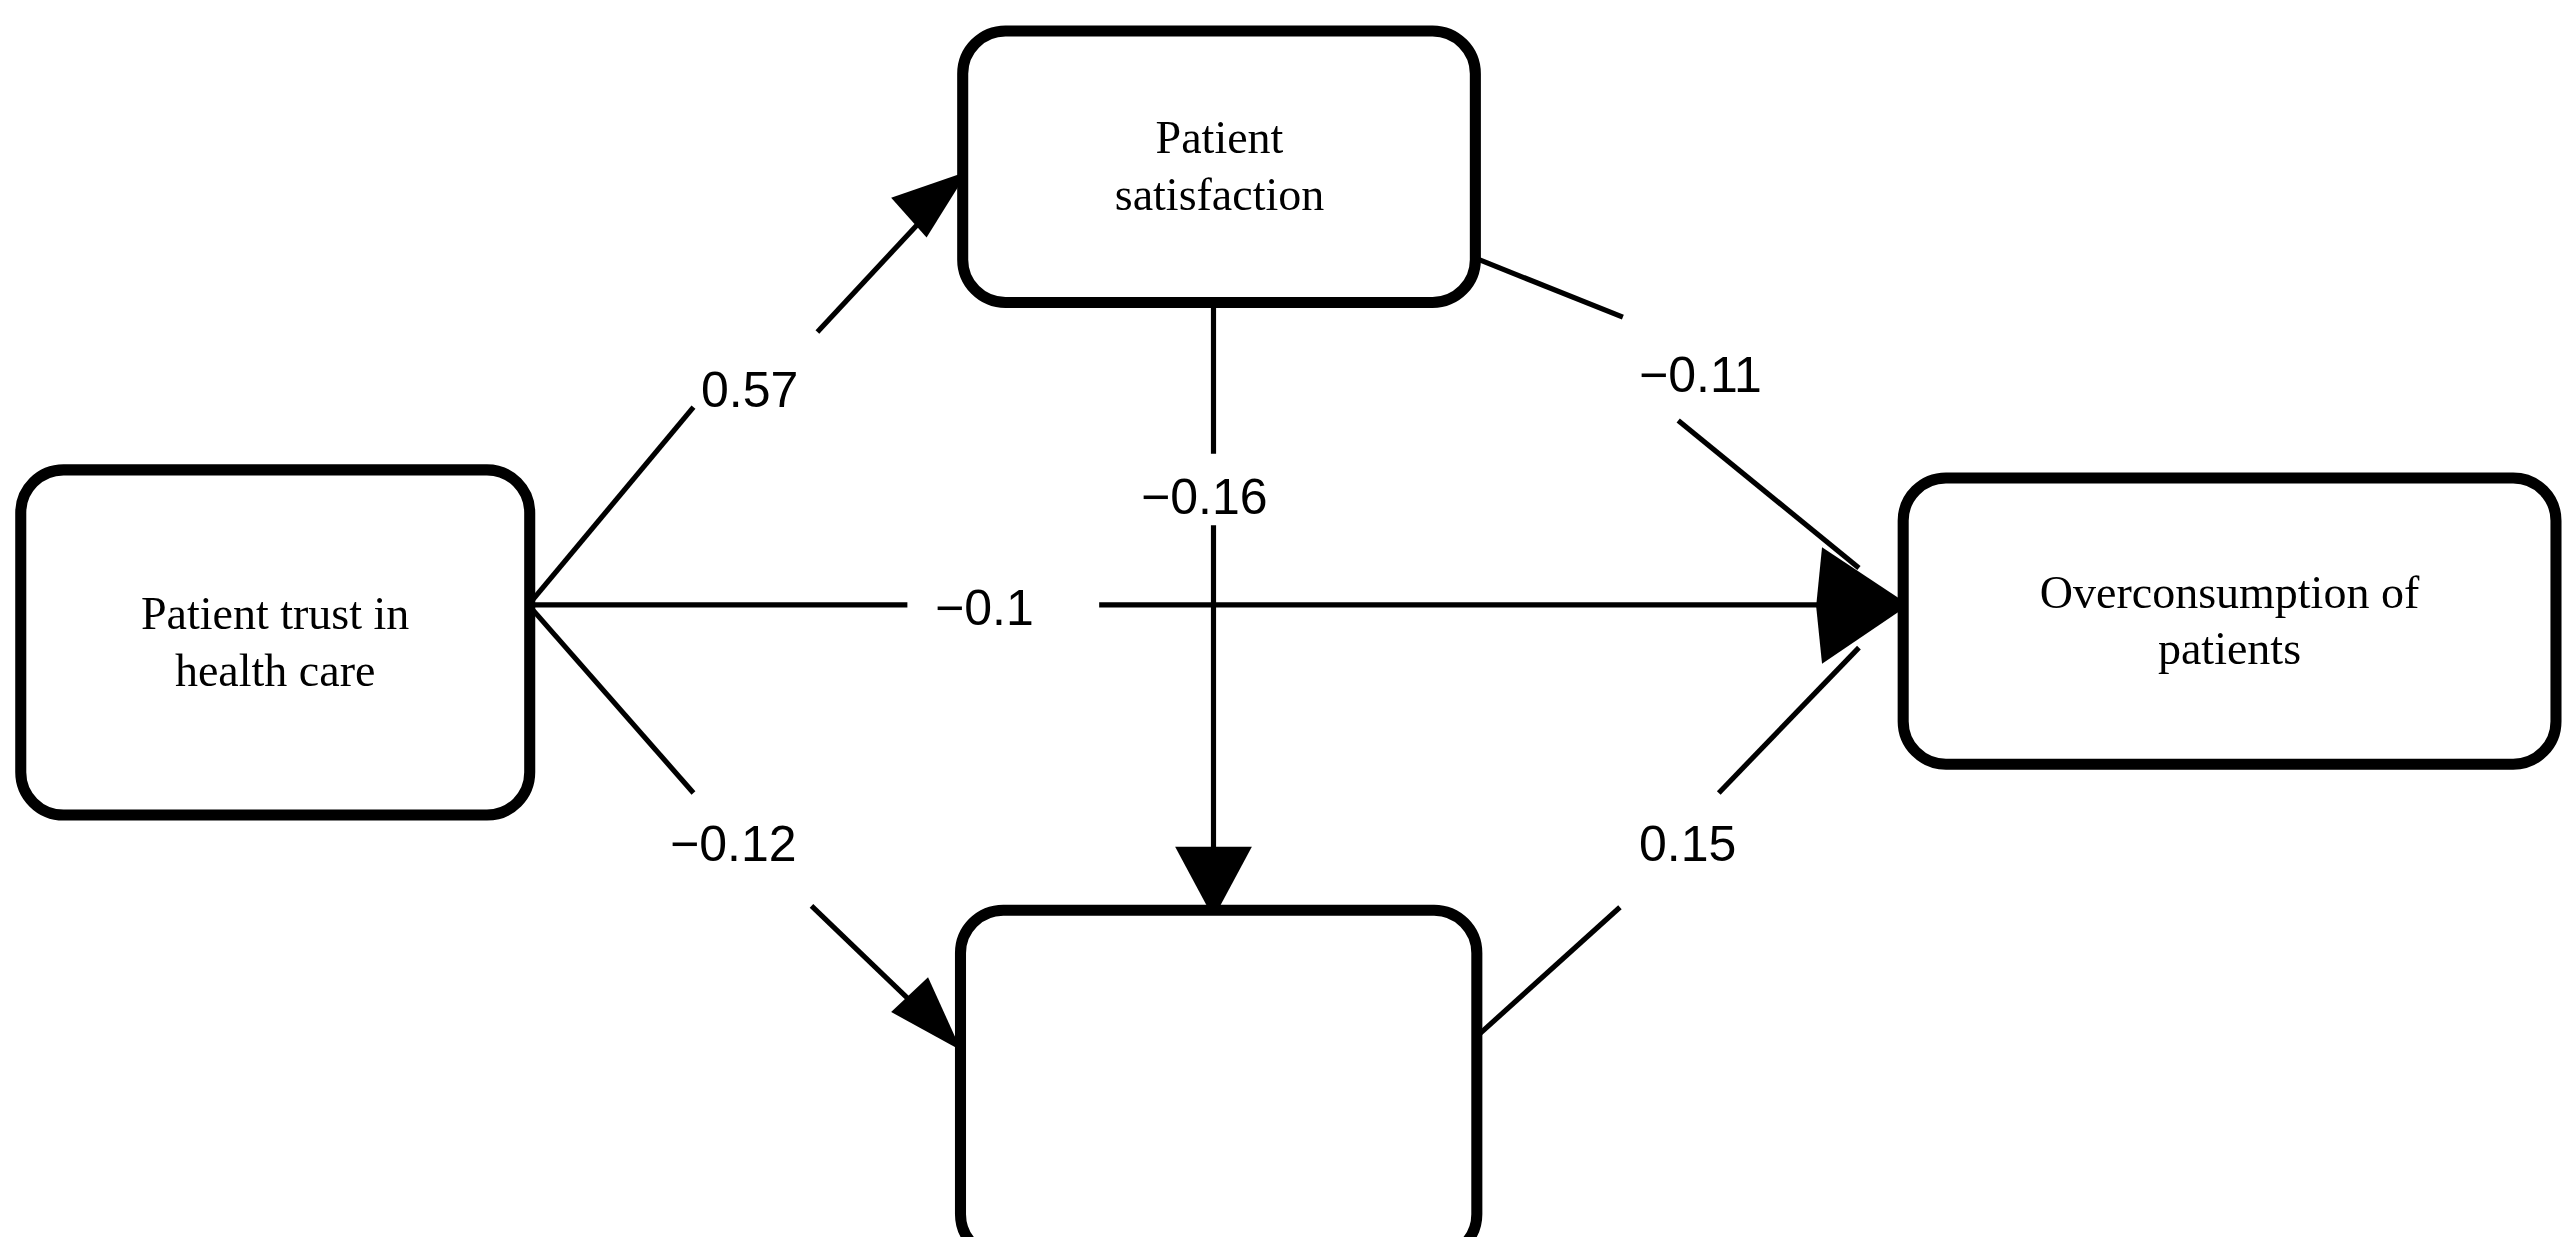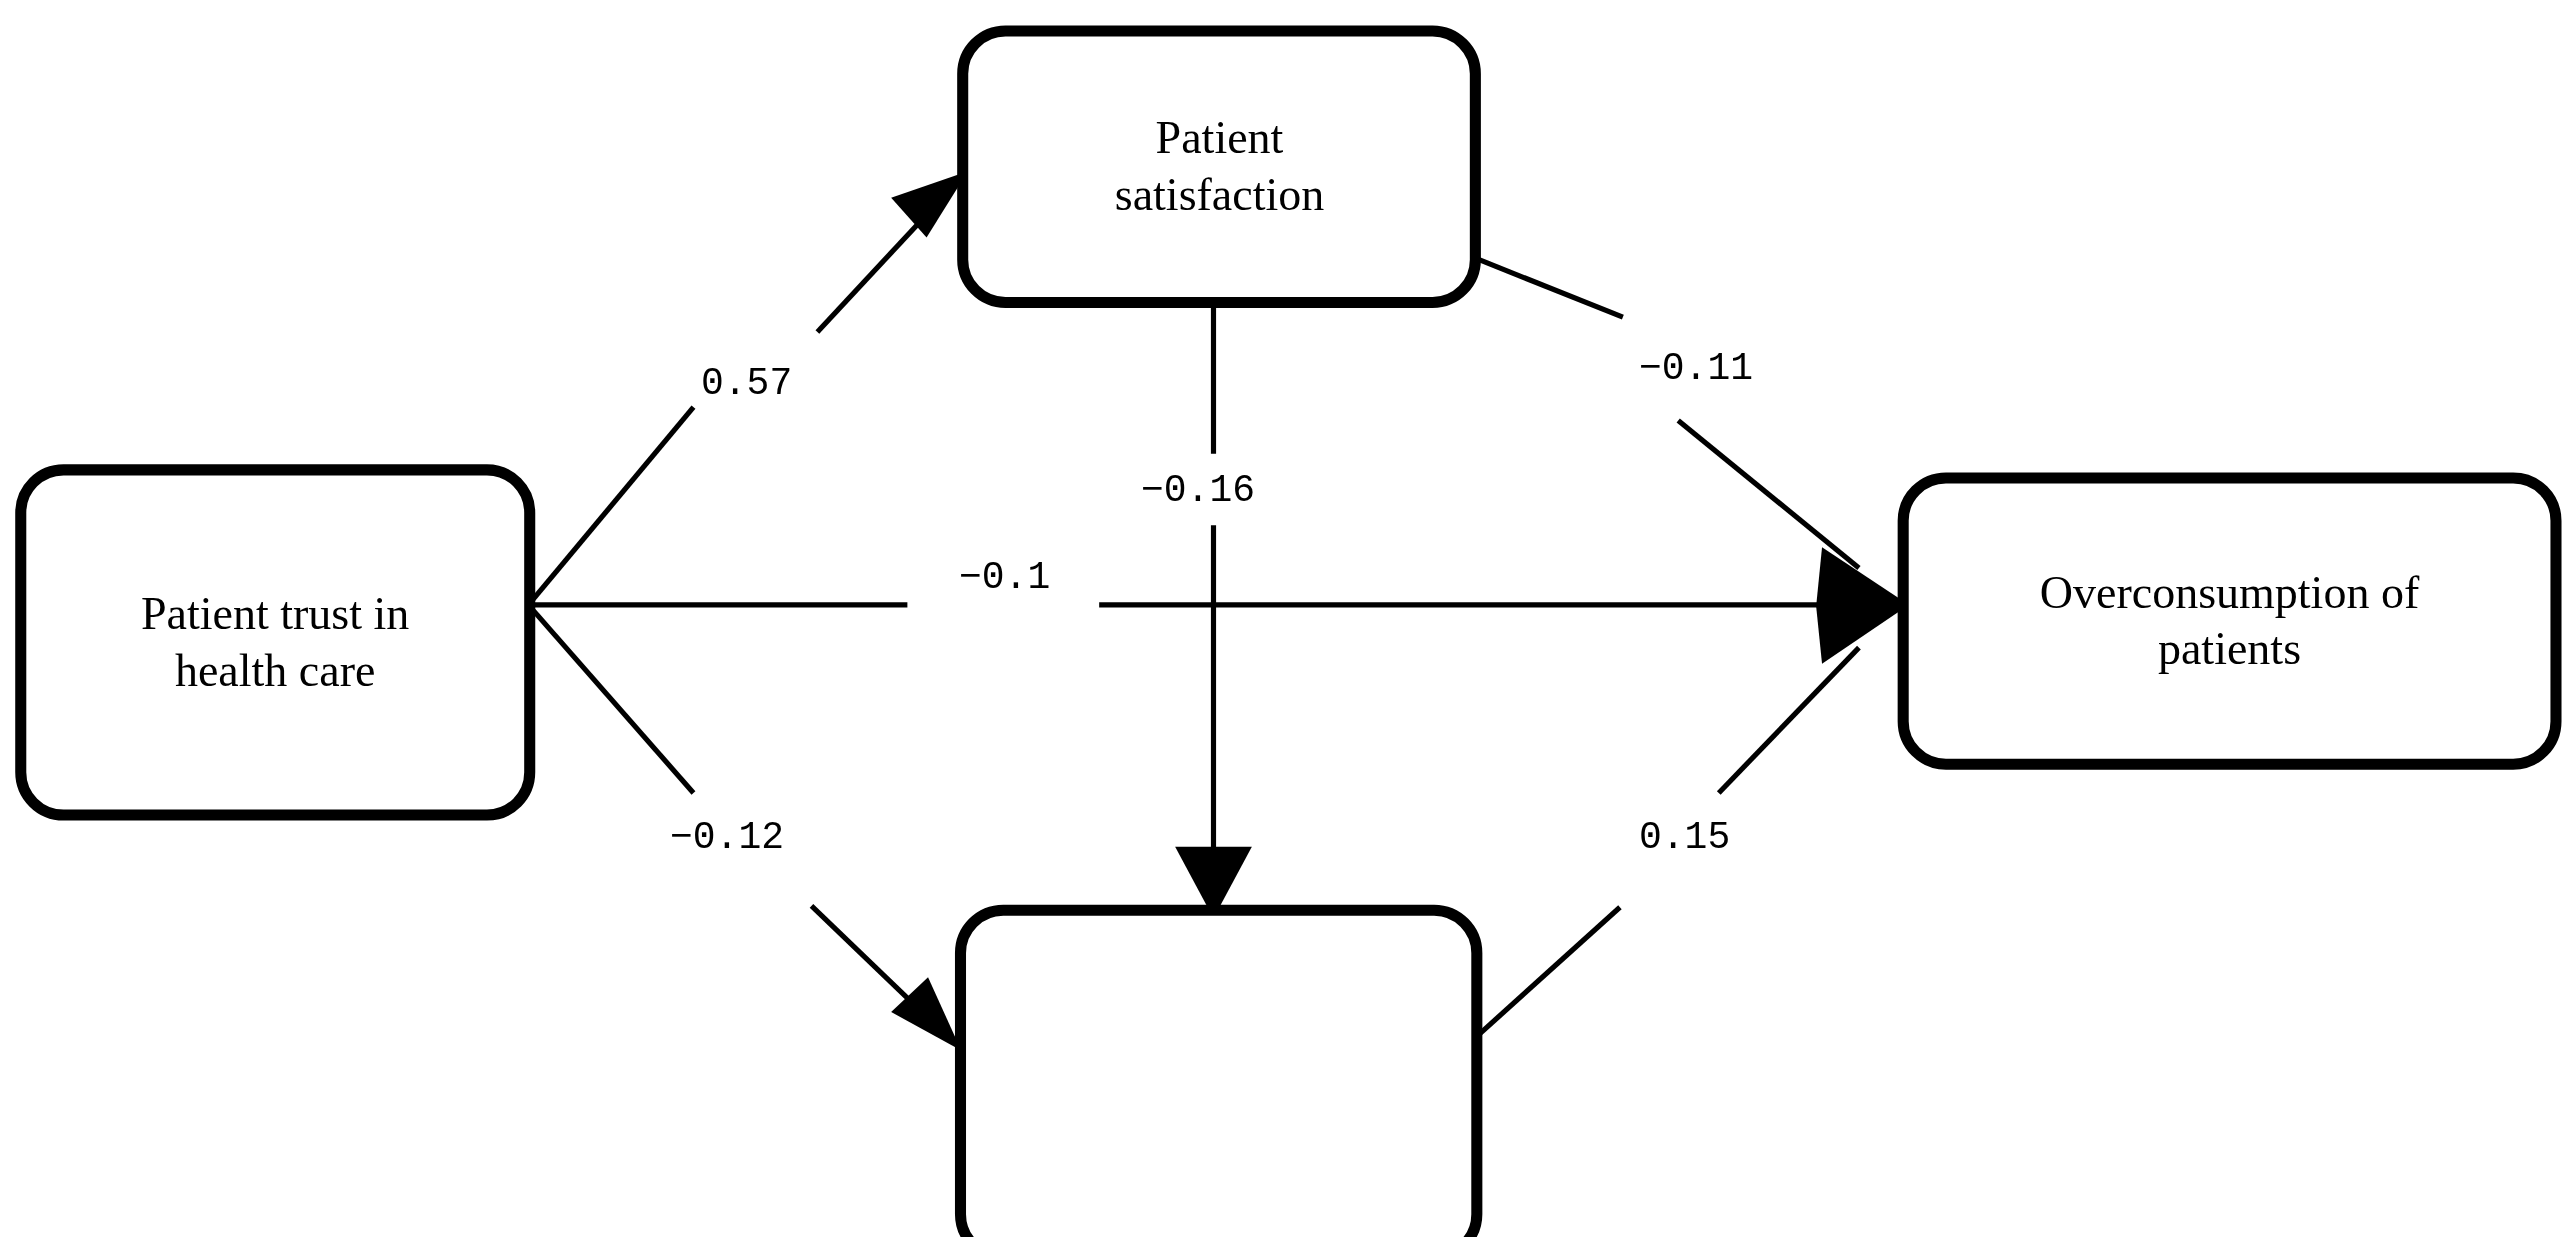--- a/index.html
+++ b/index.html
@@ -53,22 +53,22 @@
     line-height: 1.22;
     color: #000000;
     white-space: nowrap;
     pointer-events: none;
   }
   .node-label span {
     display: block;
   }
   .edge-label {
     position: absolute;
-    font-family: Liberation Mono, monospace;
-    font-size: 38px;
+    font-family: Liberation Sans, sans-serif;
+    font-size: 50px;
     line-height: 1;
     color: #000000;
     white-space: nowrap;
   }
 </style>
 </head>
 <body>
 
 <div id="stage">
 
@@ -131,21 +131,21 @@
   </div>
 
 
   <div class="node-label" style="left:1903px; top:478px; width:653px; height:286px;text-align:center;">
     <span>Overconsumption of</span>
     <span>patients</span>
   </div>
 
   <div class="edge-label" style="left:701px; top:365px;">0.57</div>
 
-  <div class="edge-label" style="left:935px; top:559px;margin-left:24px;">−0.1</div>
+  <div class="edge-label" style="left:935px; top:583px;">−0.1</div>
 
   <div class="edge-label" style="left:670px; top:819px;">−0.12</div>
 
   <div class="edge-label" style="left:1639px; top:350px;">−0.11</div>
 
   <div class="edge-label" style="left:1141px; top:472px;">−0.16</div>
 
   <div class="edge-label" style="left:1639px; top:819px;">0.15</div>
 
 </div>

